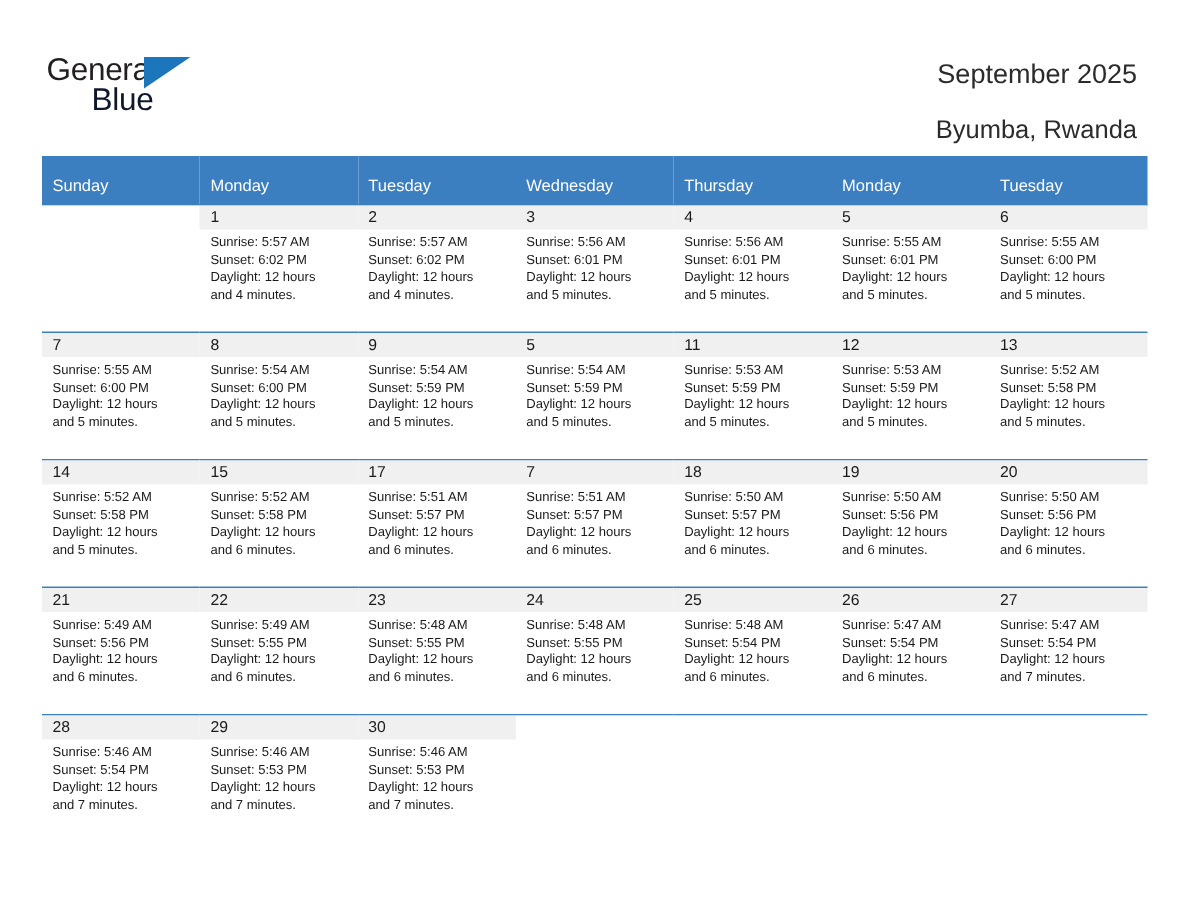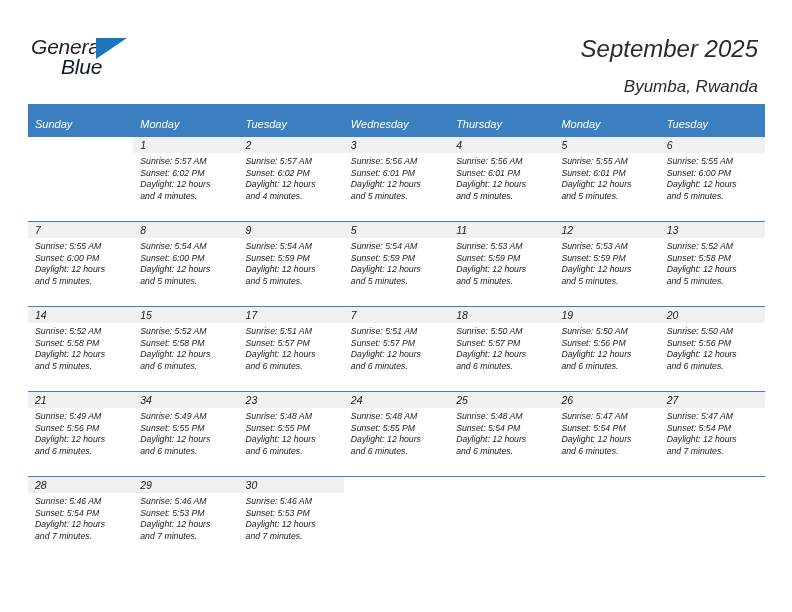--- a/index.html
+++ b/index.html
@@ -12,21 +12,20 @@
     height: 612px;
     font-family: "Liberation Sans", sans-serif;
     color: #1a1a1a;
     overflow: hidden;
   }
   .page {
     position: relative;
     width: 792px;
     height: 612px;
     box-sizing: border-box;
-    font-style: italic;
   }
 
   
   .header {
     position: absolute;
     left: 0;
     top: 0;
     width: 792px;
     height: 104px;
   }
@@ -61,21 +60,21 @@
     top: 2px;
     width: 0;
     height: 0;
     border-left: 31px solid #1b76bc;
     border-bottom: 21px solid transparent;
   }
   .title {
     position: absolute;
     right: 34px;
     top: 34px;
-    font-size: 24px;
+    font-size: 18px;
     color: #2b2b2b;
     text-align: right;
     line-height: 30px;
     white-space: nowrap;
   }
   .subtitle {
     position: absolute;
     right: 34px;
     top: 79px;
     font-size: 17px;
@@ -412,21 +411,21 @@
               <div class="cell-body">
                 <div>Sunrise: 5:49 AM</div>
                 <div>Sunset: 5:56 PM</div>
                 <div>Daylight: 12 hours</div>
                 <div>and 6 minutes.</div>
               </div>
             </div>
           </td>
           <td class="">
             <div class="cell-inner">
-              <div class="daynum-band">34</div>
+              <div class="daynum-band">22</div>
               <div class="cell-body">
                 <div>Sunrise: 5:49 AM</div>
                 <div>Sunset: 5:55 PM</div>
                 <div>Daylight: 12 hours</div>
                 <div>and 6 minutes.</div>
               </div>
             </div>
           </td>
           <td class="">
             <div class="cell-inner">

